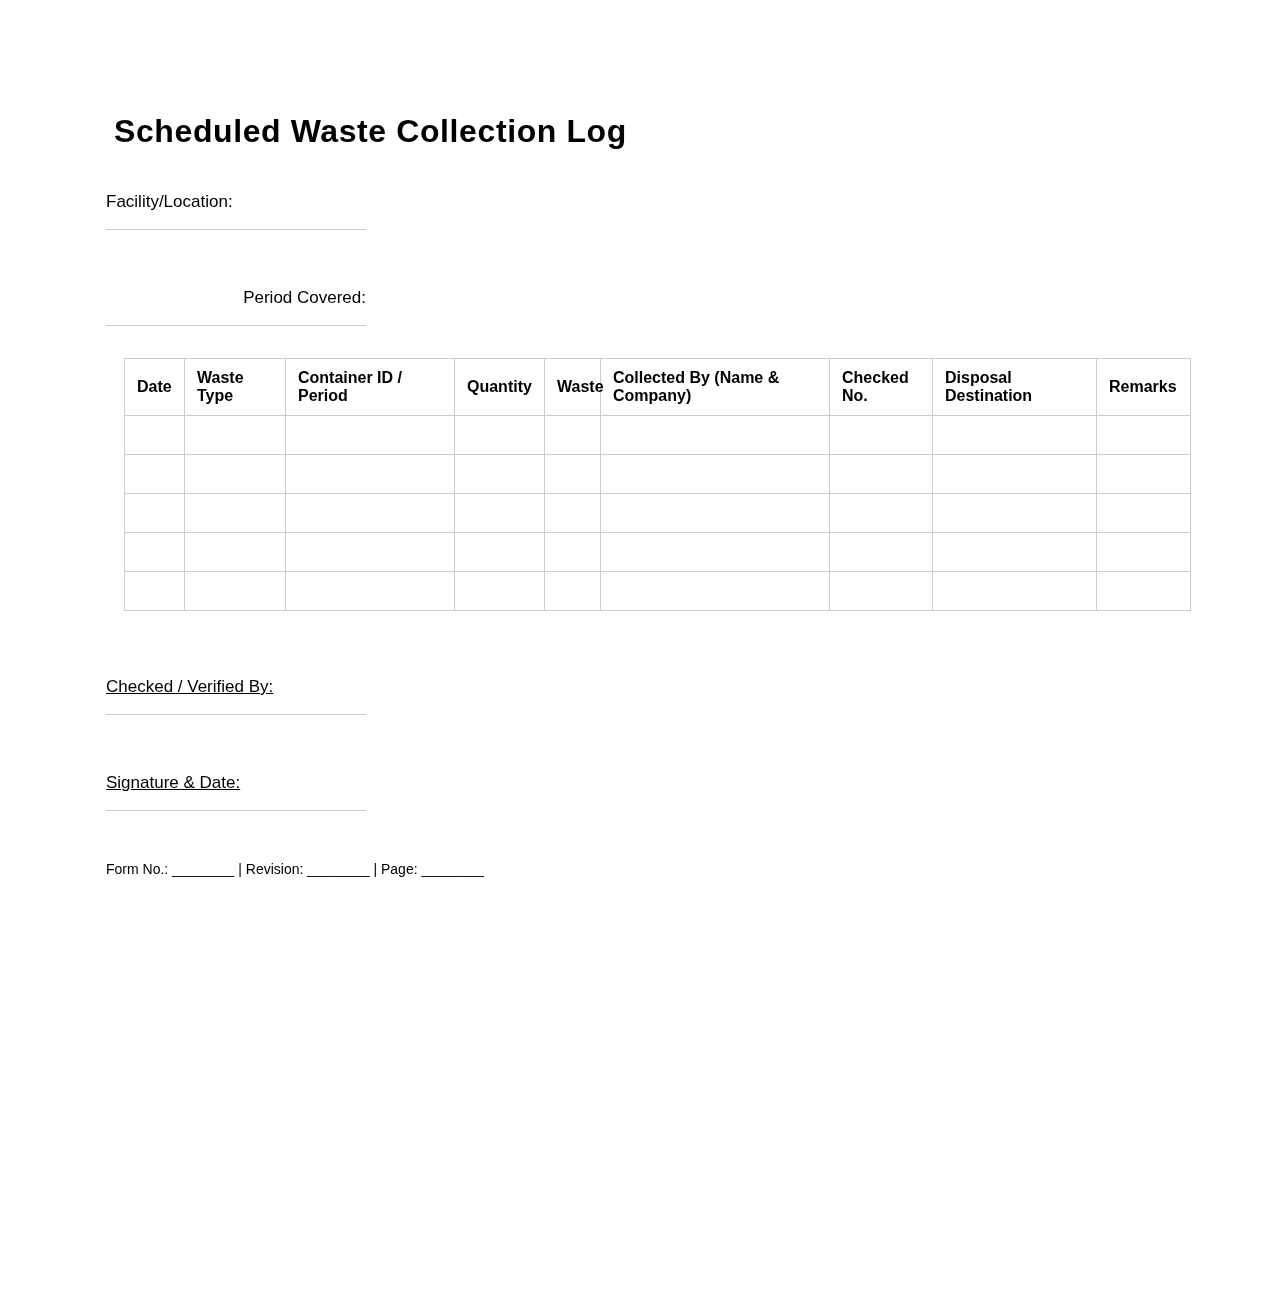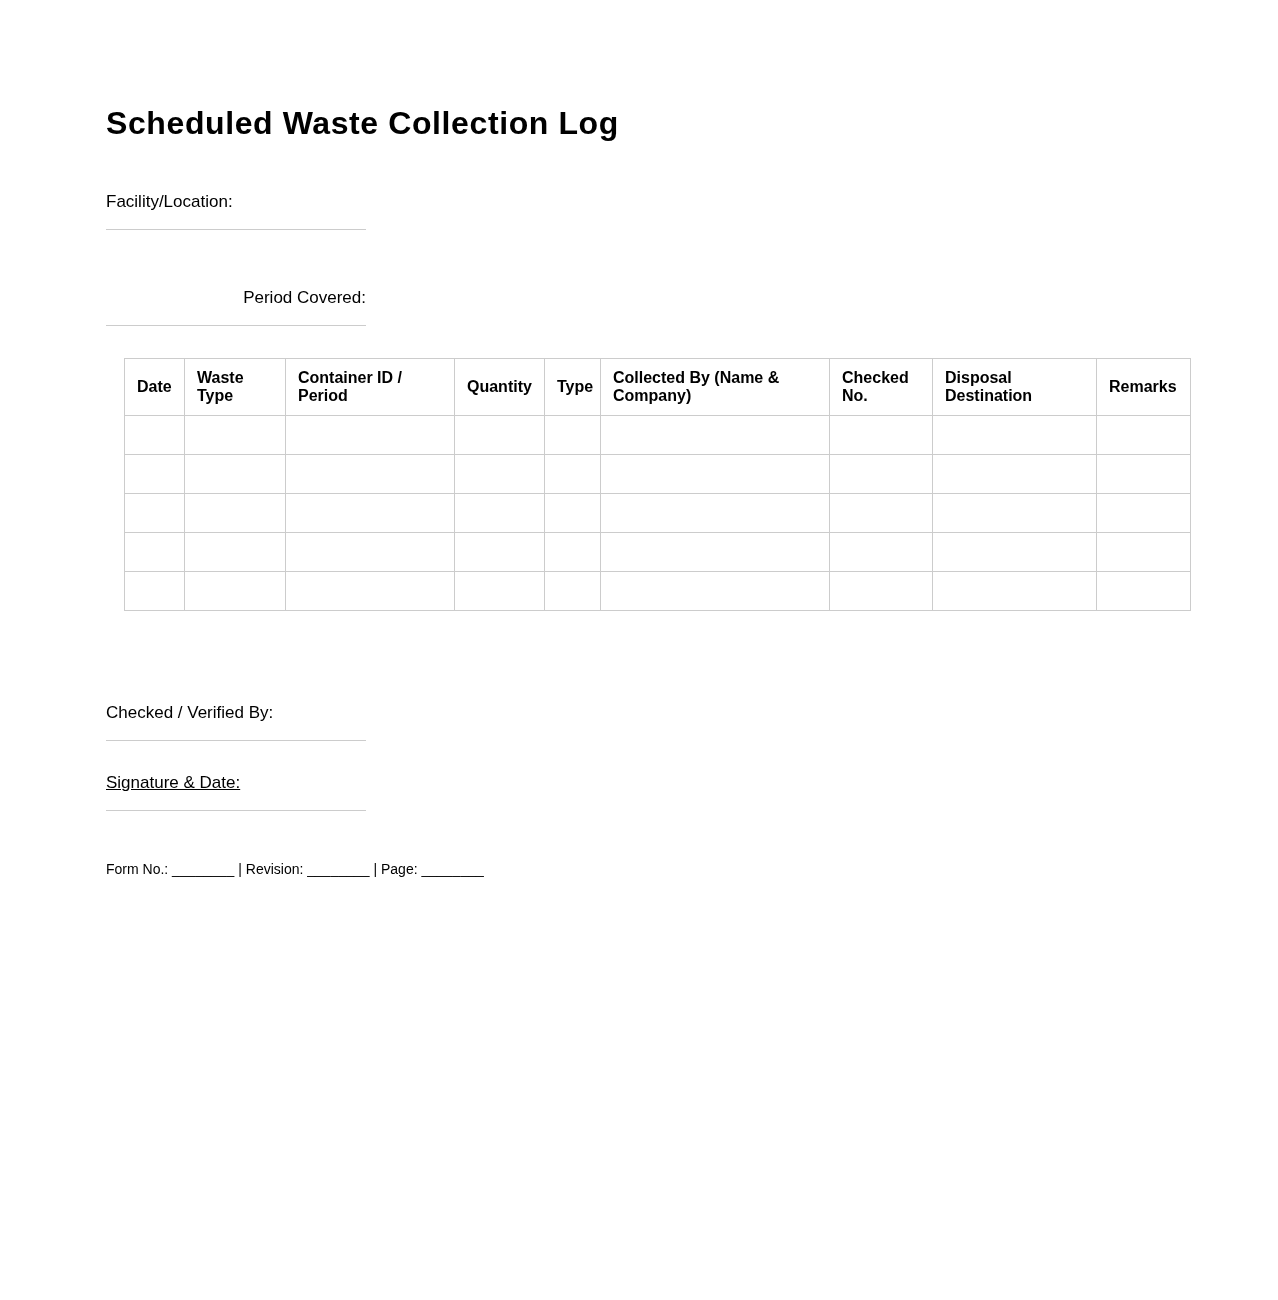--- a/index.html
+++ b/index.html
@@ -4,21 +4,21 @@
   <style>
     html, body { margin: 0; padding: 0; background: #ffffff; }
     body {
       width: 1278px; height: 1300px;
       font-family: "Liberation Sans", sans-serif;
       color: #000;
       position: relative;
     }
     .page { position: absolute; left: 106px; top: 0; width: 1066px; }
     h1 {
-      position: absolute; top: 104px; left: 0; margin: 0;
+      position: absolute; top: 104px; left: 0; margin: 8px;
       font-size: 32px; font-weight: bold; letter-spacing: 0.6px;
       line-height: 38px; white-space: nowrap;
     }
     .field { position: absolute; left: 0; width: 260px; }
     .field-label { font-size: 17px; line-height: 20px; white-space: nowrap; margin-top: 26px; }
     .field-line {
       position: absolute; left: 0; width: 260px; height: 0;
       border-top: 1px solid #cccccc;
     }
     table.log {
@@ -68,21 +68,21 @@
       <col style="width:103px">
       <col style="width:164px">
       <col style="width:94px">
     </colgroup>
     <thead>
       <tr>
         <th>Date</th>
         <th>Waste Type</th>
         <th>Container ID / Period</th>
         <th>Quantity</th>
-        <th>Type</th>
+        <th>Waste</th>
         <th>Collected By (Name &amp; Company)</th>
         <th>Checked No.</th>
         <th>Disposal Destination</th>
         <th>Remarks</th>
       </tr>
     </thead>
     <tbody>
       <tr>
         <td></td>
         <td></td>
@@ -134,21 +134,21 @@
         <td></td>
         <td></td>
         <td></td>
         <td></td>
         <td></td>
         <td></td>
       </tr>
     </tbody>
   </table>
 
-  <div class="field" style="top:677px;">
+  <div class="field" style="top:651px;text-decoration:underline;">
     <div class="field-label">Checked / Verified By:</div>
     <div class="field-line" style="top:63px;"></div>
   </div>
 
   <div class="field" style="top:747px;text-decoration:underline;">
     <div class="field-label">Signature &amp; Date:</div>
     <div class="field-line" style="top:63px;"></div>
   </div>
 
   <div class="footer">Form No.: ________ | Revision: ________ | Page: ________</div>

